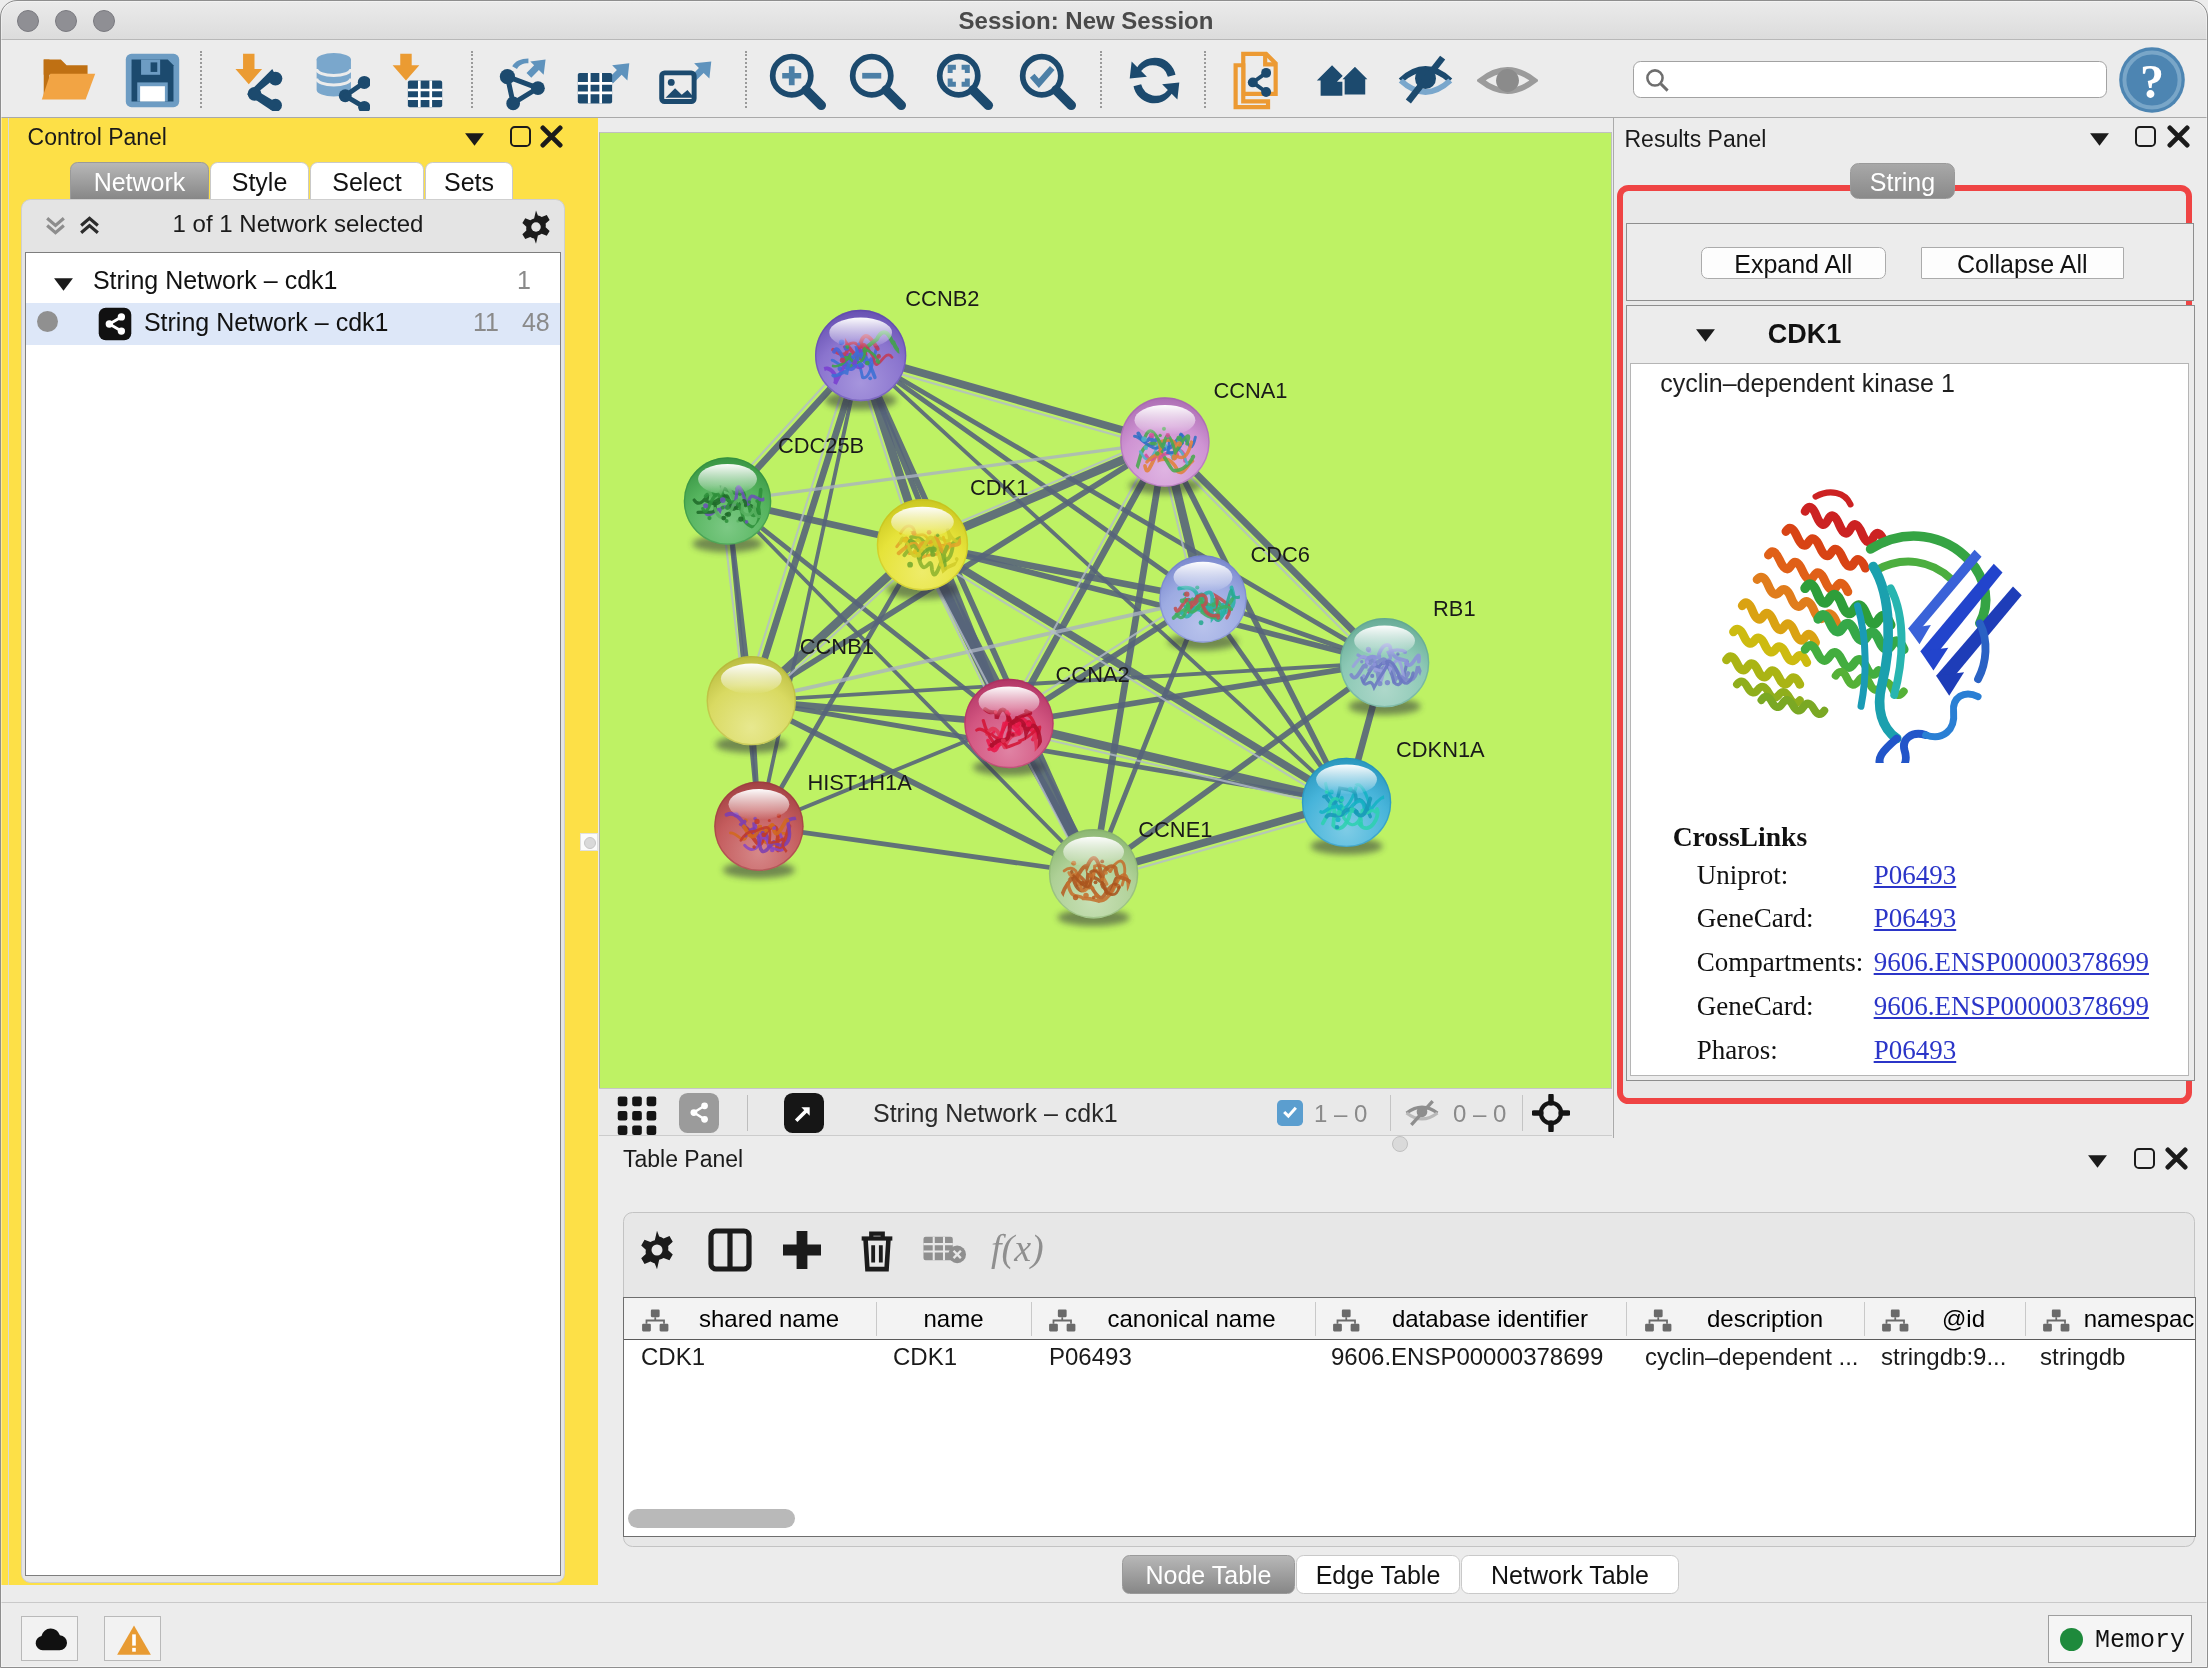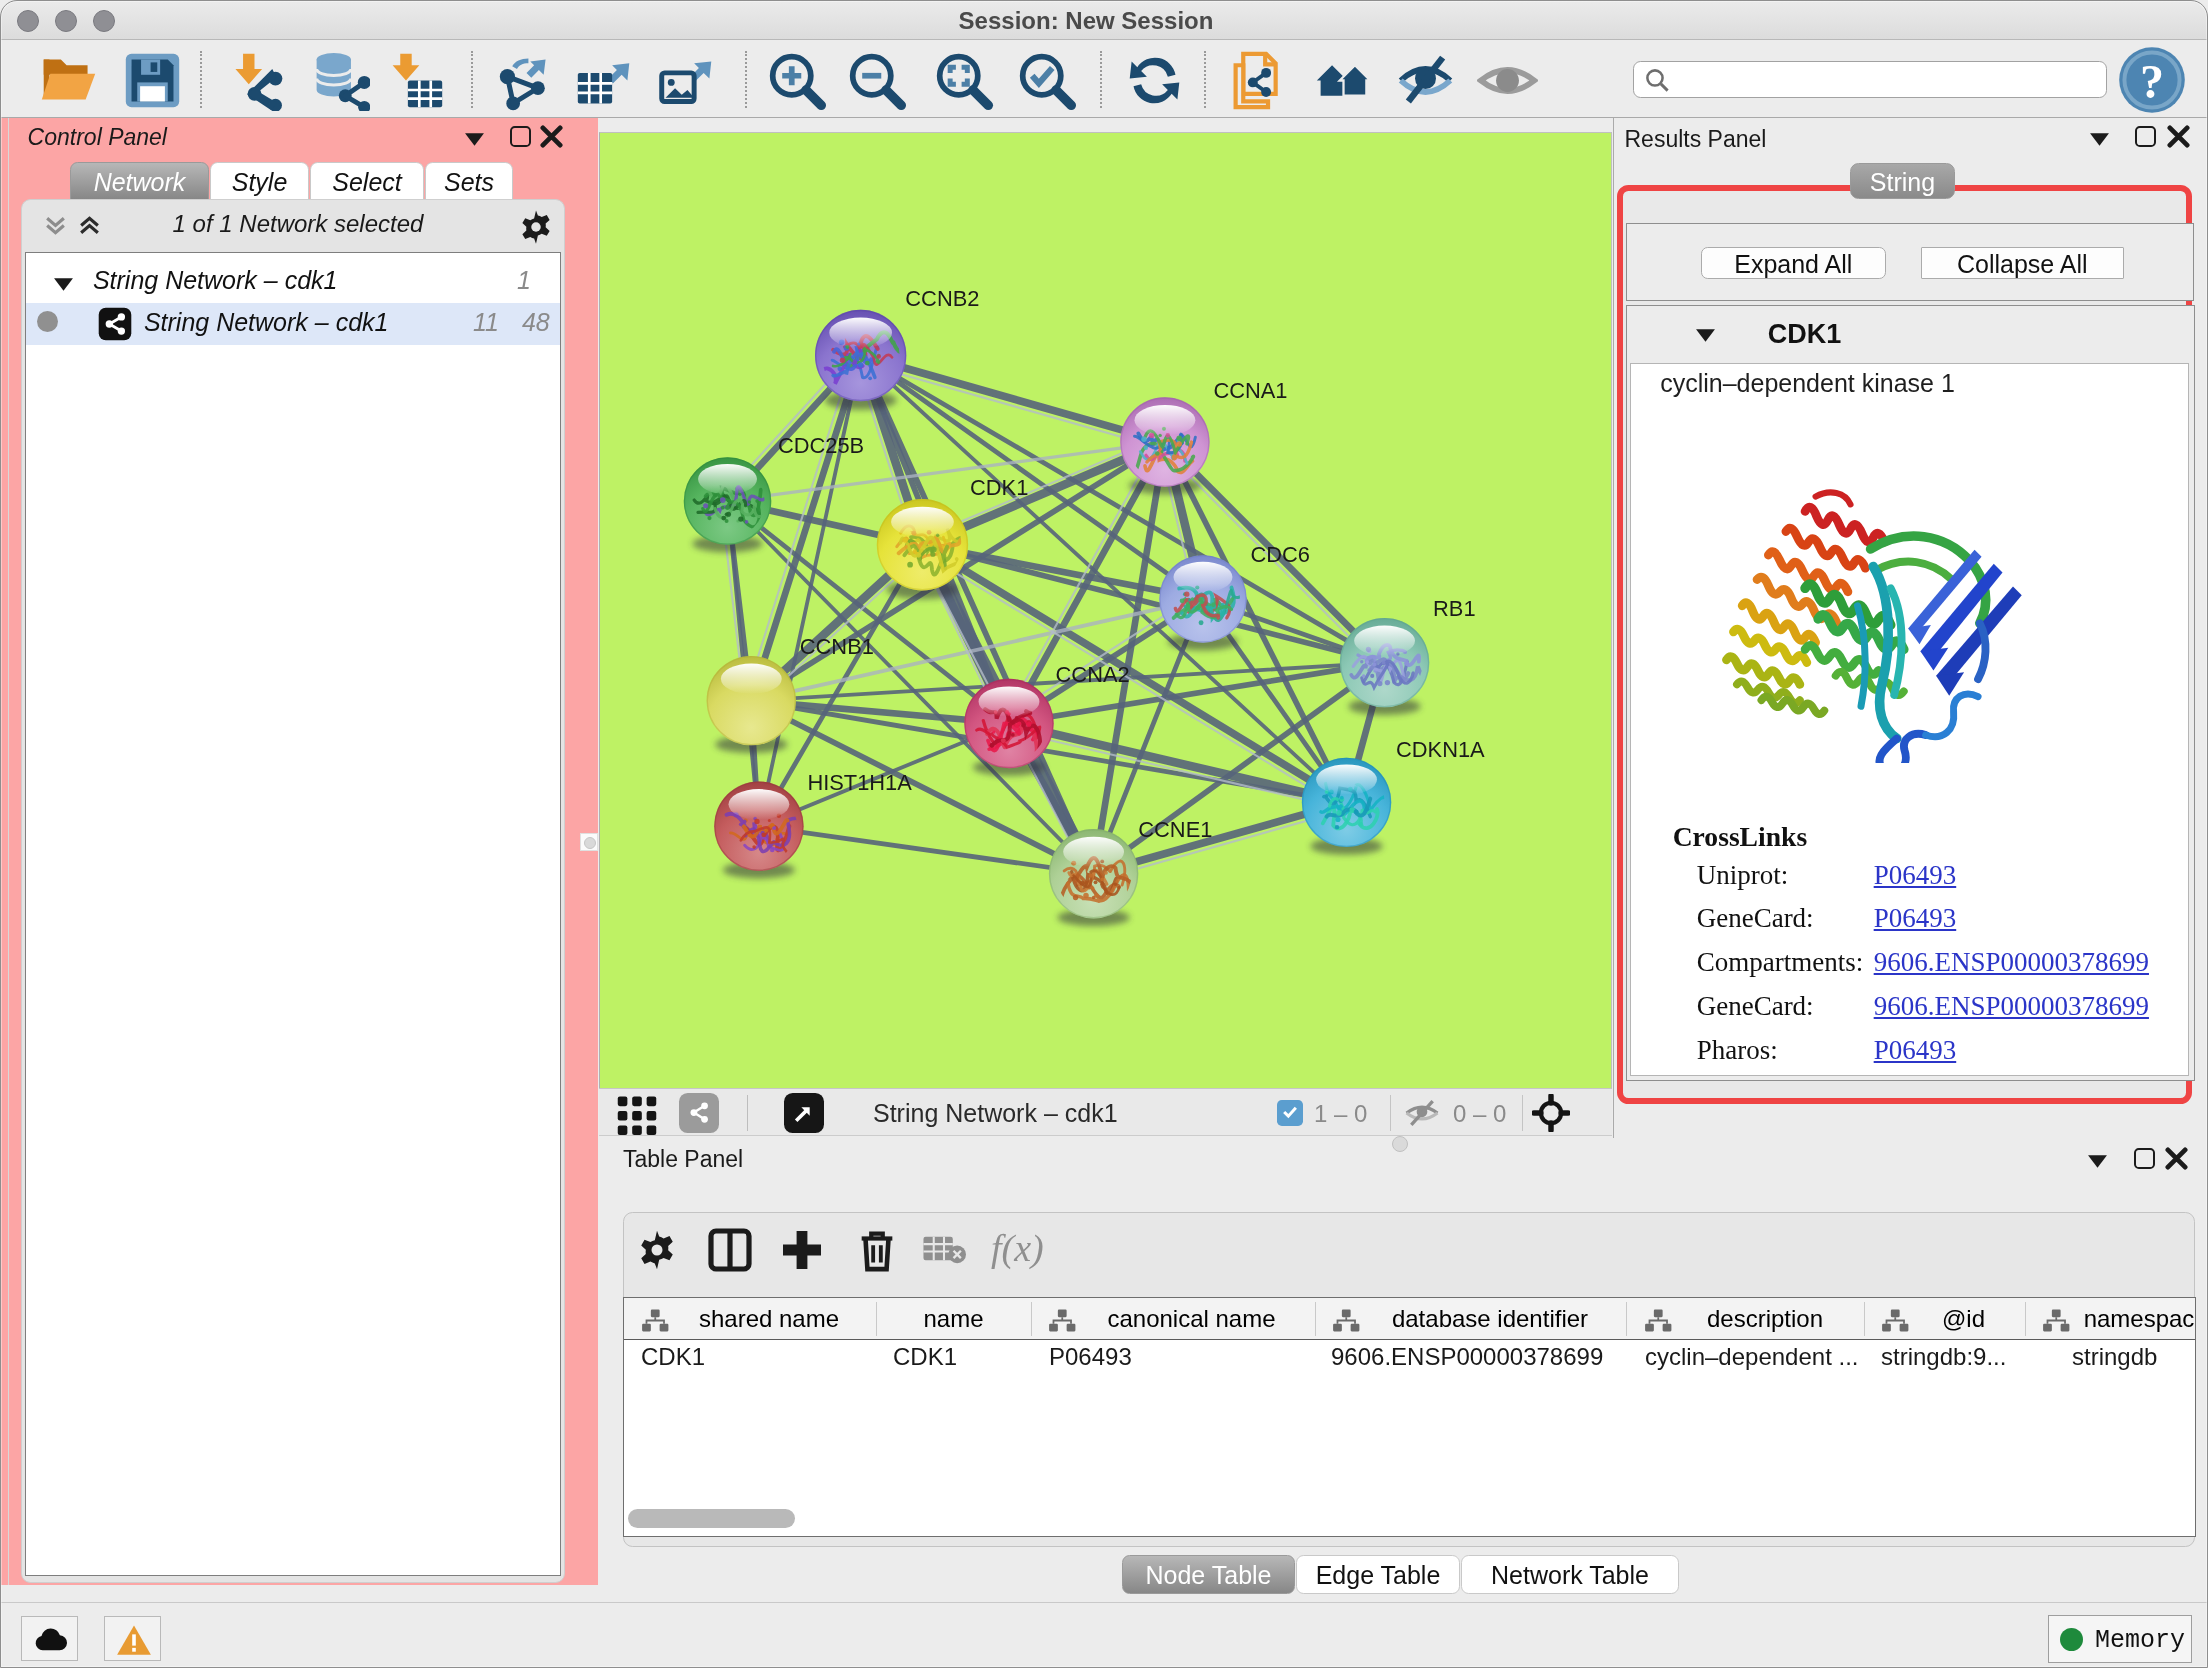--- a/index.html
+++ b/index.html
@@ -18,21 +18,21 @@
   
   #toolbar { position:absolute; left:0; top:41px; width:2208px; height:77px;
     background:#ececec; border-bottom:1px solid #a9a9a9; }
   .tsep { position:absolute; top:9.5px; height:57px; width:0;
     border-left:2.9px dotted #9a9a9a; }
   .ticon { position:absolute; top:8.6px; width:61px; height:61px; }
   #searchbox { position:absolute; left:1633px; top:20px; width:474px; height:37px;
     background:#fff; border:1.9px solid #a2a2a2; border-radius:7.6px; }
 
   
-  #cpanel { position:absolute; left:0; top:118px; width:598px; height:1467px; background:#fca5a5;font-style:italic; }
+  #cpanel { position:absolute; left:0; top:118px; width:598px; height:1467px; background:#fde047; }
   #cpanel-title { position:absolute; left:27.6px; top:124px; font-size:23px; color:#1a1a1a; }
   .tab { position:absolute; top:44px; height:38px; border:1px solid #c9c9c9; background:#fff;
     color:#111; font-size:25px; text-align:center; line-height:38px;
     border-radius:7.6px 7.6px 0 0; }
   .tabsel { background:linear-gradient(#b7b7b7,#878787); color:#fff; border-color:#9a9a9a; }
   #cp-box { position:absolute; left:21px; top:81px; width:544px; height:1384px;
     background:#e4e4e4; border:1px solid #cfcfcf; border-radius:9.5px;padding-left:44px; }
   #cp-subhead { position:absolute; left:0; top:0; width:100%; height:49px; font-size:24px; color:#1a1a1a; }
   #cp-list { position:absolute; left:2.9px; top:52px; width:536px; height:1324px; background:#fff;
     border:1px solid #7e7e7e; }
@@ -1003,21 +1003,21 @@
 </svg>
 <div class="hcell" style="left:1439px;width:152px;">namespac</div>
 </div>
     <div style="position:absolute;left:0;top:42px;width:100%;height:34px;" id="trow">
 <div class="dcell" style="left:17px;">CDK1</div>
 <div class="dcell" style="left:269px;">CDK1</div>
 <div class="dcell" style="left:425px;">P06493</div>
 <div class="dcell" style="left:707px;">9606.ENSP00000378699</div>
 <div class="dcell" style="left:1021px;">cyclin–dependent ...</div>
 <div class="dcell" style="left:1257px;">stringdb:9...</div>
-<div class="dcell" style="left:1416px;margin-left:32px;">stringdb</div>
+<div class="dcell" style="left:1416px;">stringdb</div>
 </div>
     <div style="position:absolute;left:3.8px;top:211px;width:167px;height:19px;background:#b9b9b9;border-radius:9.5px;"></div>
   </div>
 
   <div class="btab btabsel" style="left:523px;width:173px;">Node Table</div>
   <div class="btab" style="left:697px;width:164px;">Edge Table</div>
   <div class="btab" style="left:862px;width:218px;">Network Table</div>
 </div>
 
 <div id="statusbar">

